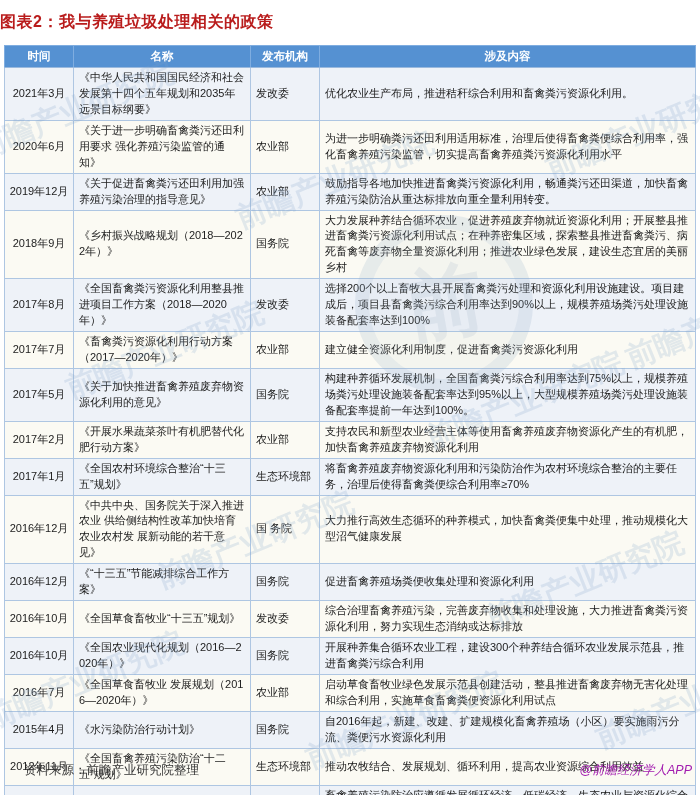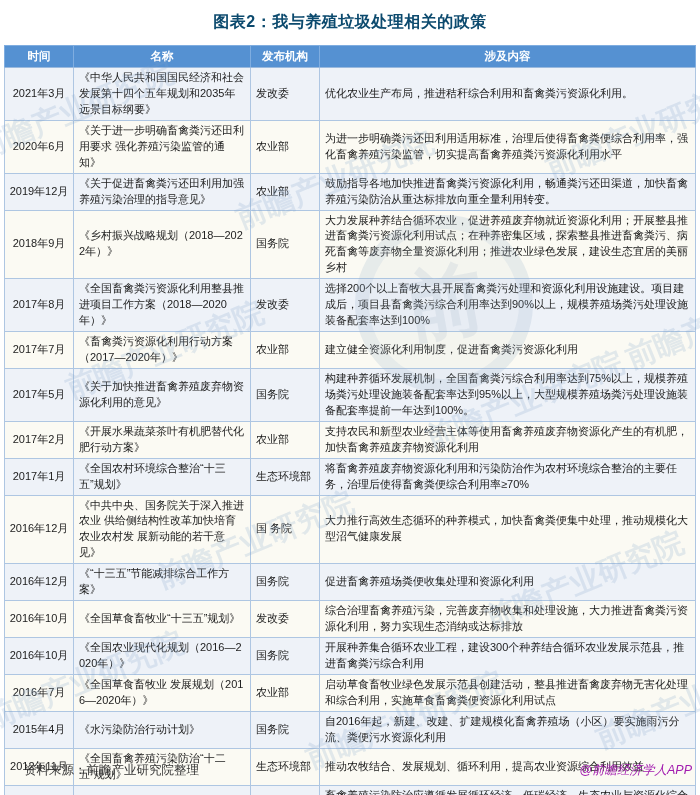--- a/index.html
+++ b/index.html
@@ -4,24 +4,24 @@
 <style>
   html,body{margin:0;padding:0;}
   body{
     width:700px;height:795px;
     background:#ffffff;
     font-family:"Liberation Sans","DejaVu Sans",sans-serif;
     position:relative;
     overflow:hidden;
   }
   .page-title{
-    text-align:center;
+    text-align:left;
     font-size:16px;
     font-weight:bold;
-    color:#0c4a6e;
+    color:#b91c1c;
     padding-top:12px;
     letter-spacing:.5px;
   }
   .table-wrap{
     position:absolute;
     left:4px; top:45px;
     width:692px;
   }
   table.policy{
     width:100%;

